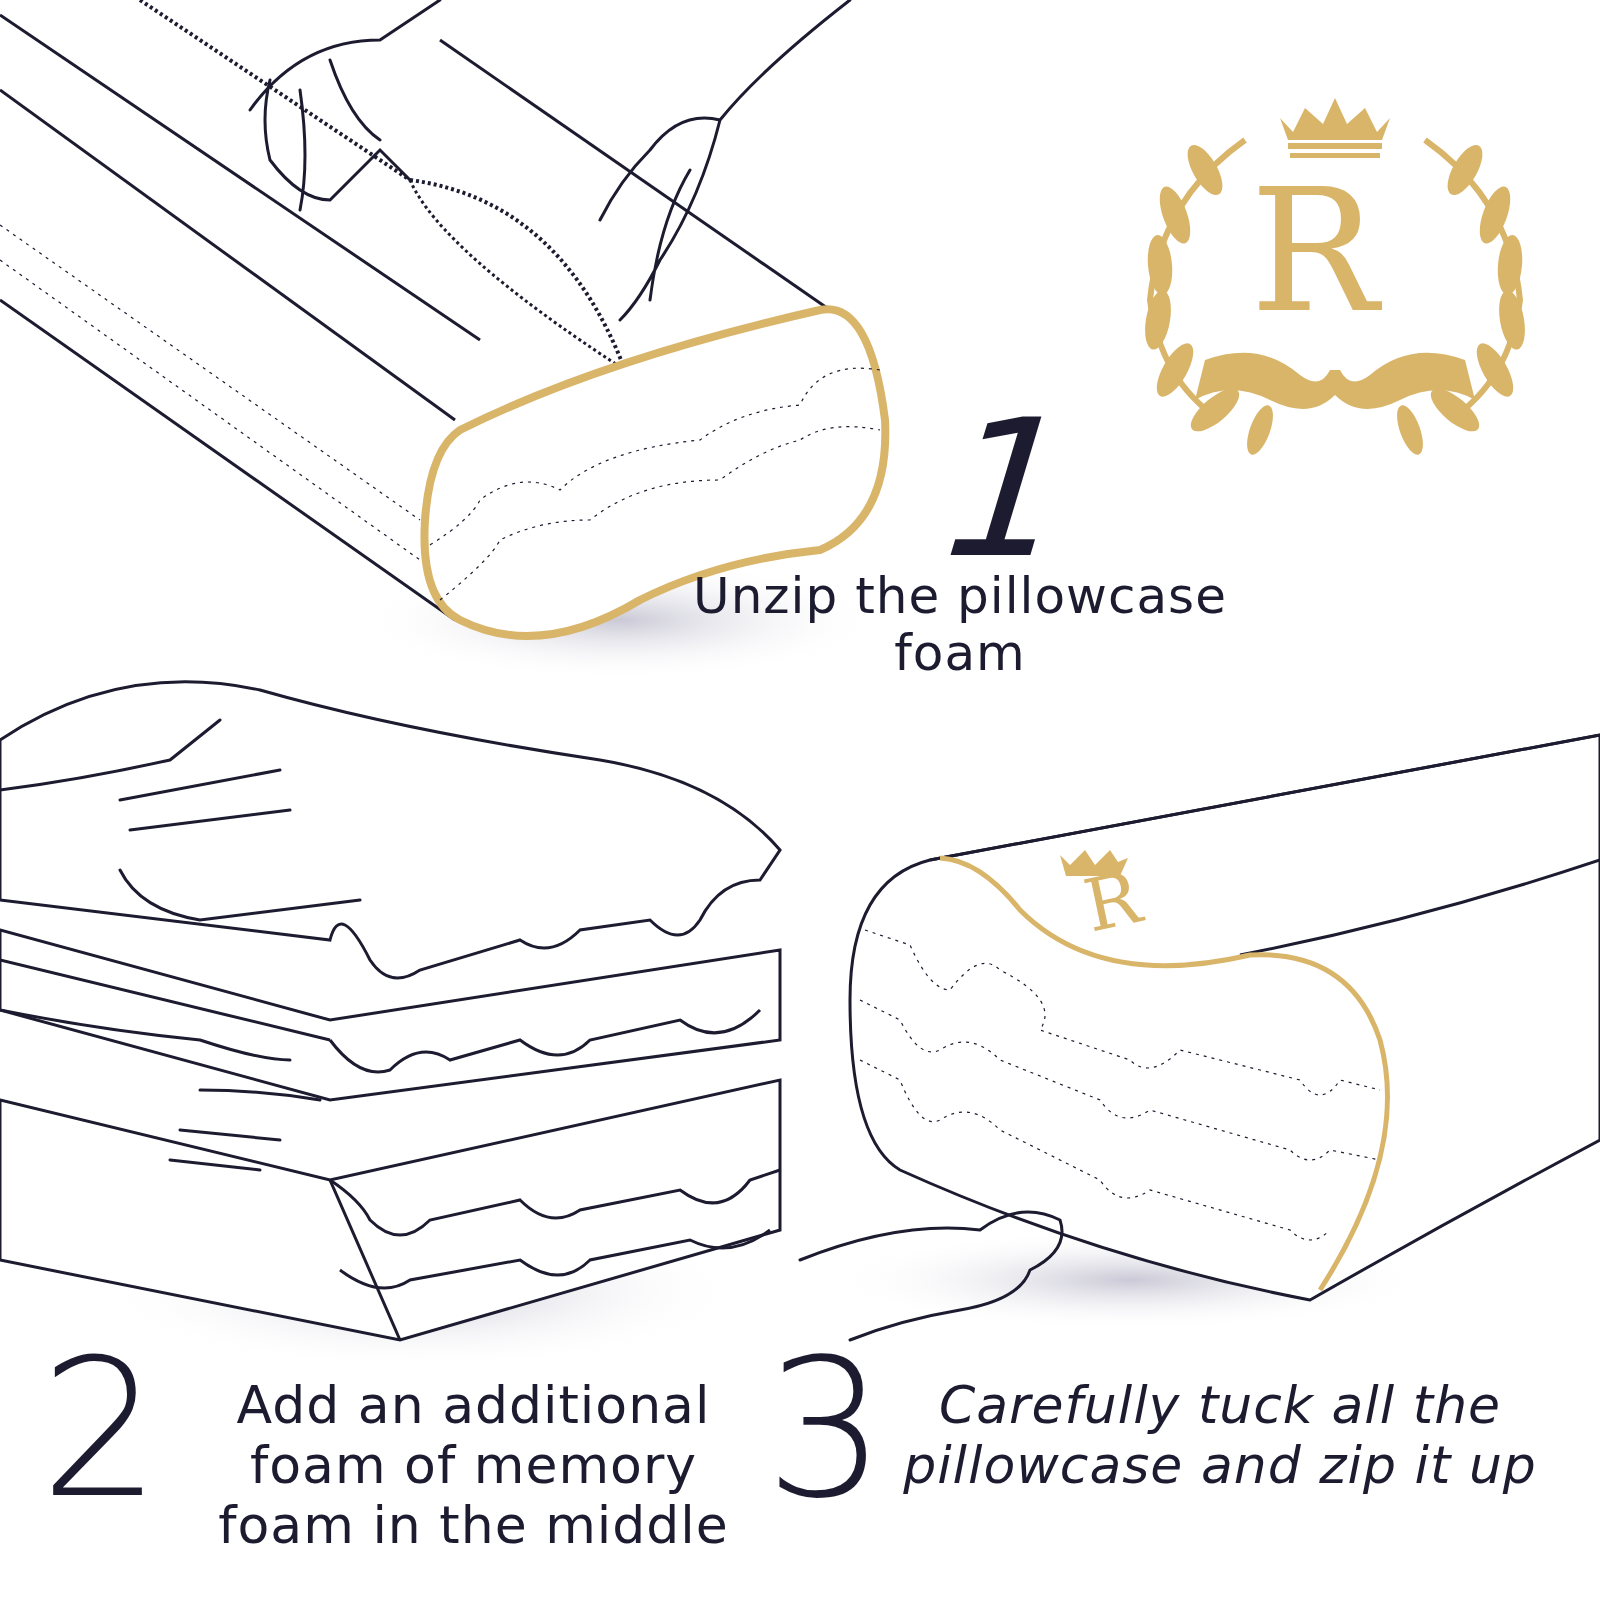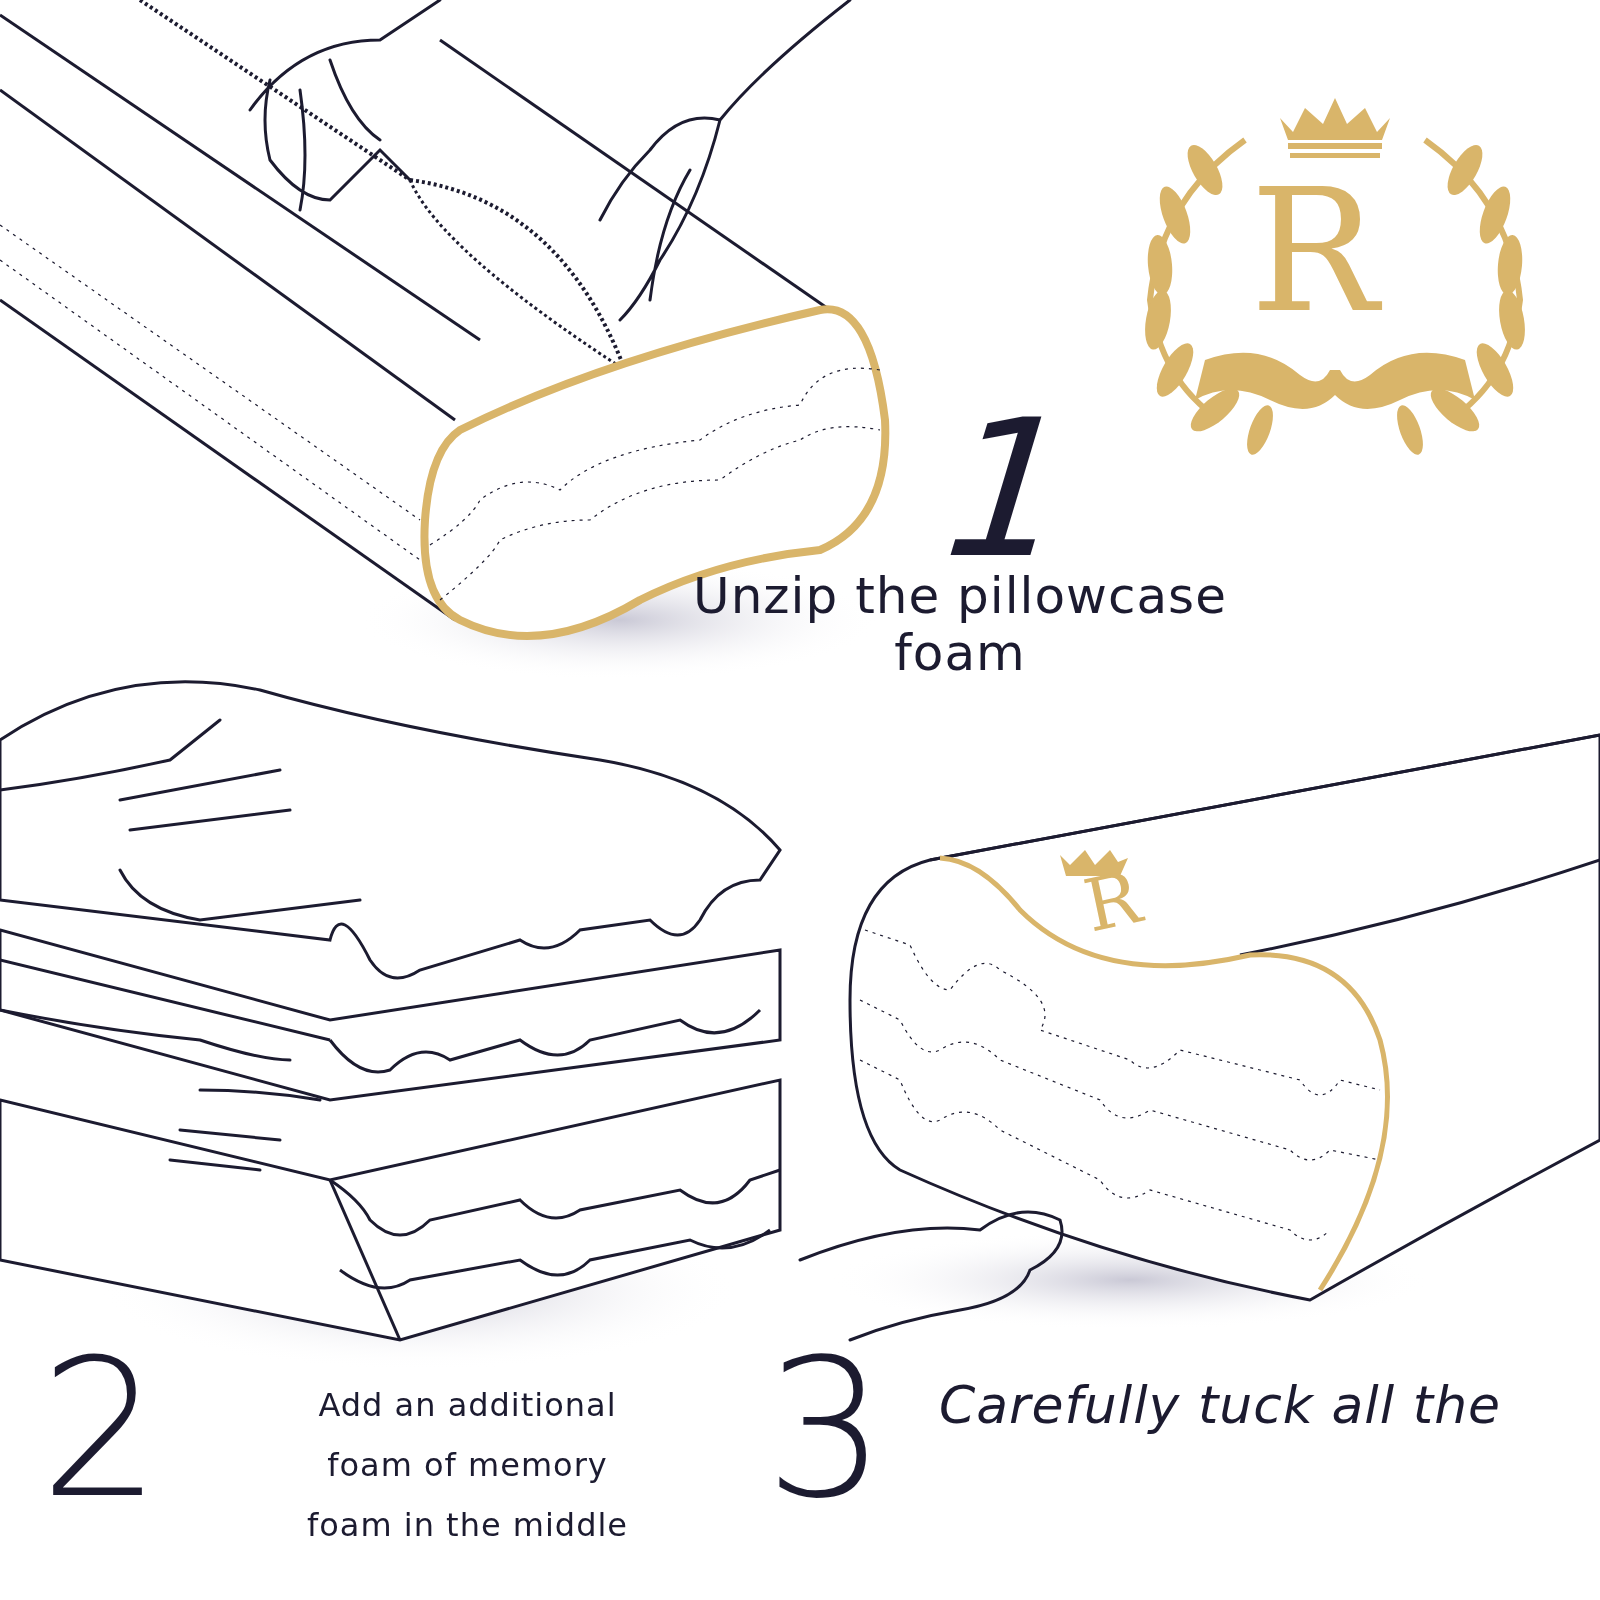--- a/index.html
+++ b/index.html
@@ -5,21 +5,21 @@
   html, body { margin: 0; padding: 0; background: #ffffff; }
   body { width: 1600px; height: 1600px; position: relative; overflow: hidden;
          font-family: "DejaVu Sans", sans-serif; color: #1c1b30; }
   .layer { position: absolute; left: 0; top: 0; width: 1600px; height: 1600px; }
   .step-num { position: absolute; color: #1c1b30; font-family: "DejaVu Sans", sans-serif; font-weight: 300; line-height: 1; }
   .step-text { position: absolute; color: #1c1b30; font-family: "DejaVu Sans", sans-serif; font-weight: 400; text-align: center; letter-spacing: 1px; }
   .step-text div { white-space: nowrap; }
   #num1 { left: 948px; top: 395px; font-size: 190px; font-style: italic; transform: skewX(-6deg); }
   #text1 { left: 590px; top: 568px; width: 740px; font-size: 50px; line-height: 57px; }
   #num2 { left: 40px; top: 1335px; font-size: 190px; }
-  #text2 { left: 180px; top: 1375px; width: 575px; font-size: 32px; line-height: 60px; }
+  #text2 { left: 186px; top: 1375px; width: 575px; font-size: 52px; line-height: 60px; }
   #num3 { left: 765px; top: 1335px; font-size: 190px; }
   #text3 { left: 860px; top: 1375px; width: 720px; font-size: 52px; line-height: 60px; font-style: italic; }
   .crest-letter { font-family: "DejaVu Serif", serif; fill: #d9b56a; }
 </style>
 </head>
 <body>
 
 <svg class="layer" viewBox="0 0 1600 1600" xmlns="http://www.w3.org/2000/svg">
   <defs>
     <radialGradient id="sh" cx="50%" cy="50%" r="50%">
@@ -129,13 +129,14 @@
 <div class="step-num" id="num2">2</div>
 <div class="step-text" id="text2">
   <div>Add an additional</div>
   <div>foam of memory</div>
   <div>foam in the middle</div>
 </div>
 
 <div class="step-num" id="num3">3</div>
 <div class="step-text" id="text3">
   <div>Carefully tuck all the</div>
+  <div>pillowcase and zip it up</div>
 </div>
 
 </body></html>

